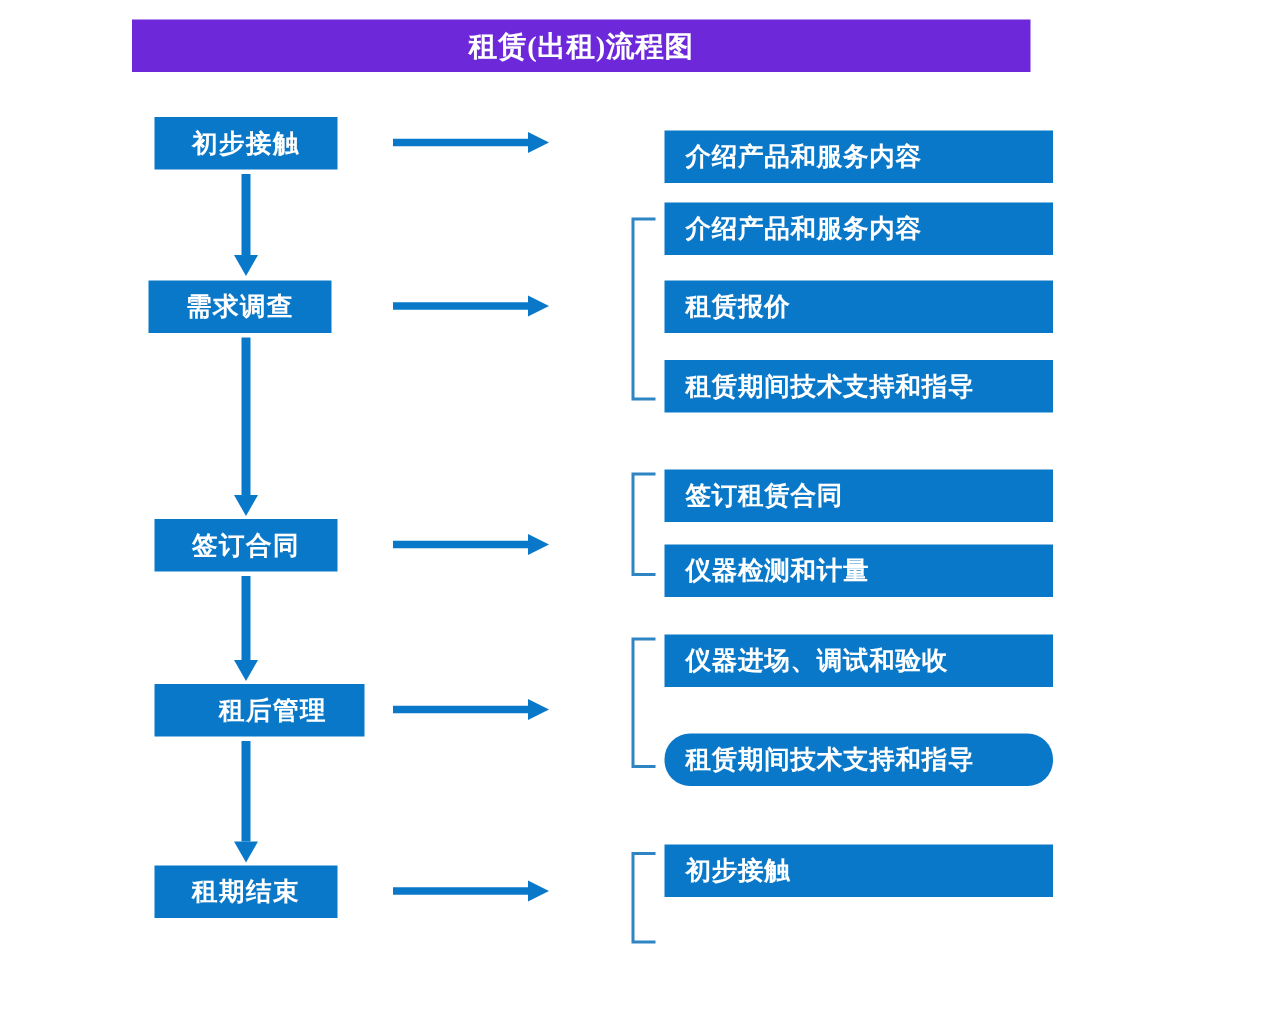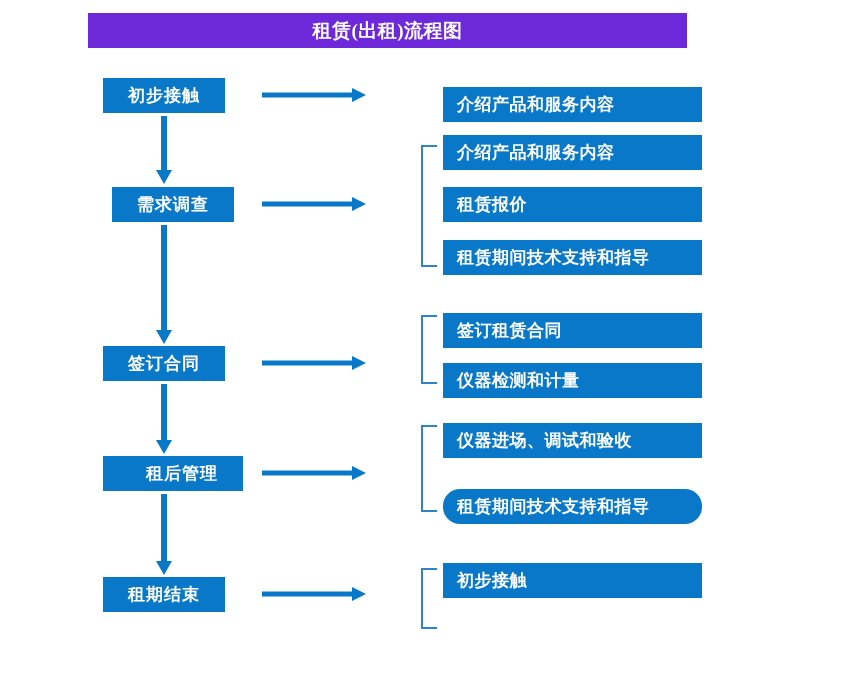--- a/index.html
+++ b/index.html
@@ -127,21 +127,21 @@
     <g>
       <path d="M 437 426 L 422 426 L 422 511 L 437 511" fill="none" stroke="#2f84c4" stroke-width="2"></path>
     </g>
     <g>
       <path d="M 437 569 L 422 569 L 422 628 L 437 628" fill="none" stroke="#2f84c4" stroke-width="2"></path>
     </g>
   </svg>
 
   <div class="stage-box" style="left:103px; top:78px;">初步接触</div>
 
-  <div class="stage-box" style="left:112px; top:187px;">需求调查</div>
+  <div class="stage-box" style="left:99px; top:187px;">需求调查</div>
 
   <div class="stage-box" style="left:103px; top:346px;">签订合同</div>
 
   <div class="stage-box" style="left:103px; top:456px;padding-left:18px;">租后管理</div>
 
   <div class="stage-box" style="left:103px; top:577px;">租期结束</div>
 
   <div class="detail-box" style="top:87px;">介绍产品和服务内容</div>
 
   <div class="detail-box" style="top:135px;">介绍产品和服务内容</div>

